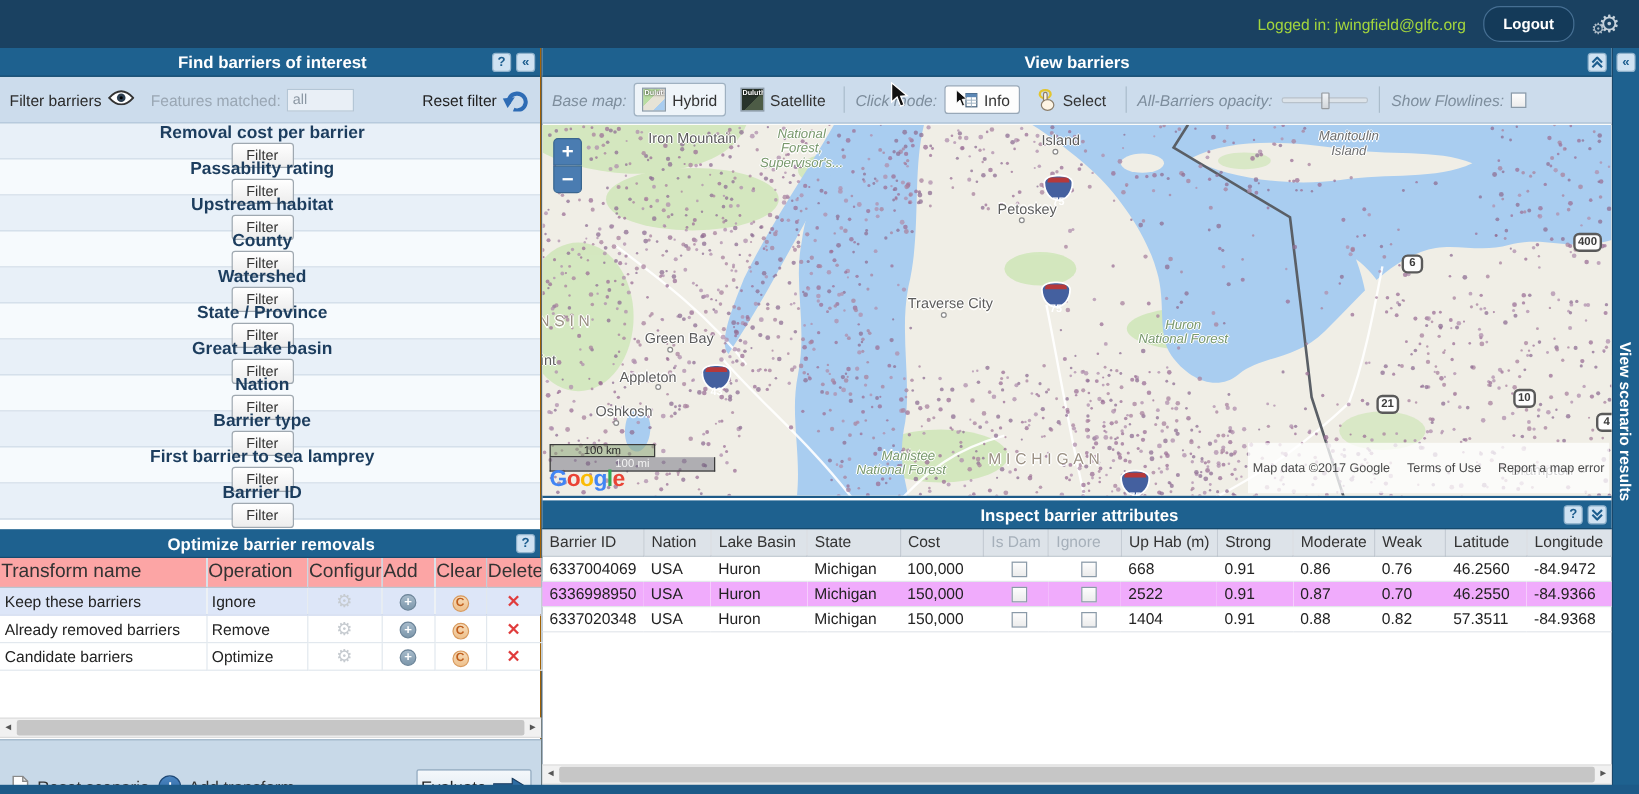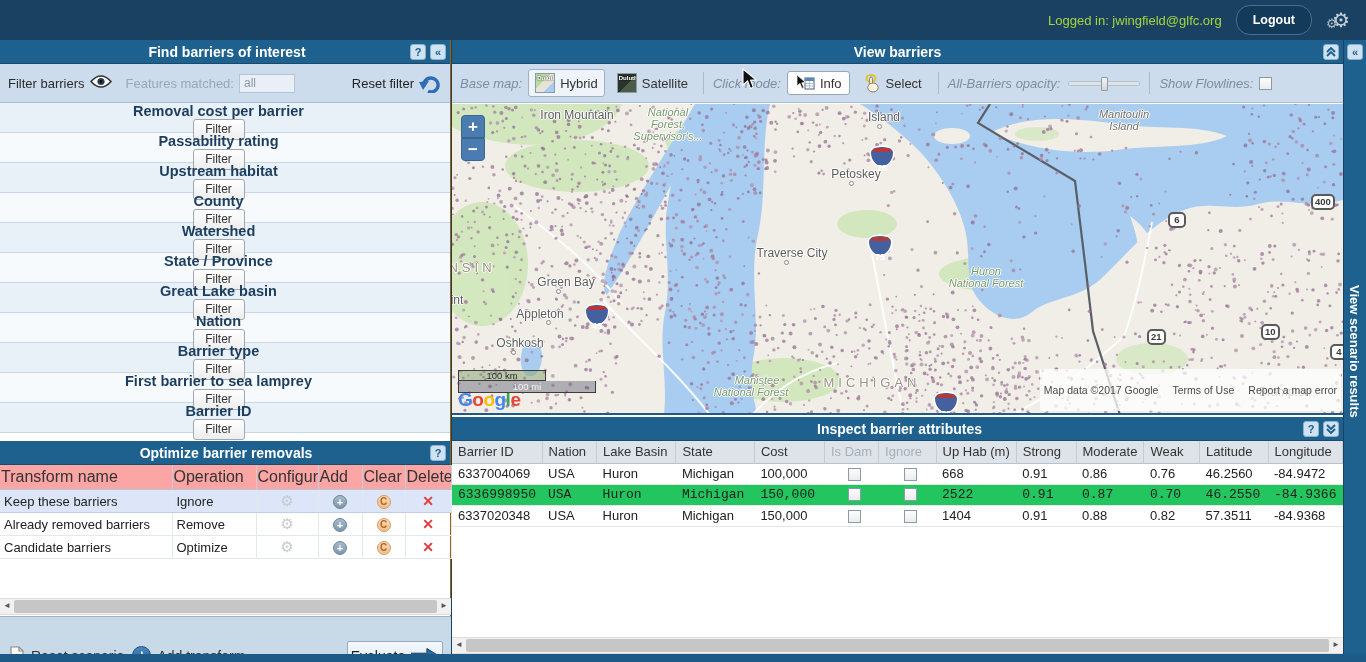--- a/index.html
+++ b/index.html
@@ -101,21 +101,21 @@
   #google-logo { position:absolute; left:6px; bottom:2px; font-size:19px; font-weight:bold; letter-spacing:-.5px; }
   #attribution { position:absolute; right:2px; bottom:2px; background:rgba(255,255,255,.75); font-size:10.5px; color:#4a4a4a; padding:15px 4px; display:flex; gap:14px; }
   #os-cursor { position:absolute; z-index:50; }
 
   
   #inspect-panel { position:absolute; left:0; top:377px; width:891px; }
   #ins-table { border-collapse:collapse; table-layout:fixed; }
   #ins-table th { background:#dde3e9; font-weight:normal; font-size:13px; color:#333; text-align:left; padding:3px 6px; border-right:1px solid #c5ccd4; border-bottom:1px solid #b9c2cb; white-space:nowrap; overflow:hidden; height:22px; }
   #ins-table th.dim { color:#a6b0ba; }
   #ins-table td { font-size:13px; color:#222; padding:2px 6px; border-bottom:1px solid #e3e7eb; white-space:nowrap; overflow:hidden; height:21px; }
-  #ins-table tr.even td { background:#22c55e;font-family:Liberation Mono, monospace; }
+  #ins-table tr.even td { background:#f0abfc; }
   .cell-chk { text-align:center; }
   #right-scroll { top:597px; left:0; width:891px; }
 
   
   #side-strip { position:absolute; left:1344px; top:40px; width:22px; height:622px; background:#1e618f; }
   #strip-btn { margin:4px auto 0 auto; width:16px; height:16px; background:#cfe2f2; border:1px solid #8fb2cc; border-radius:3px; color:#1c5d8e; font-size:11px; font-weight:bold; text-align:center; line-height:14px; cursor:pointer; }
   #strip-label { position:absolute; left:3px; top:245px; writing-mode:vertical-rl; color:#fff; font-size:13px; font-weight:bold; white-space:nowrap; cursor:pointer; }
 
   #app-bottom { position:absolute; left:0; top:654px; width:1366px; height:8px; background:#1d5a88; }
 </style>

